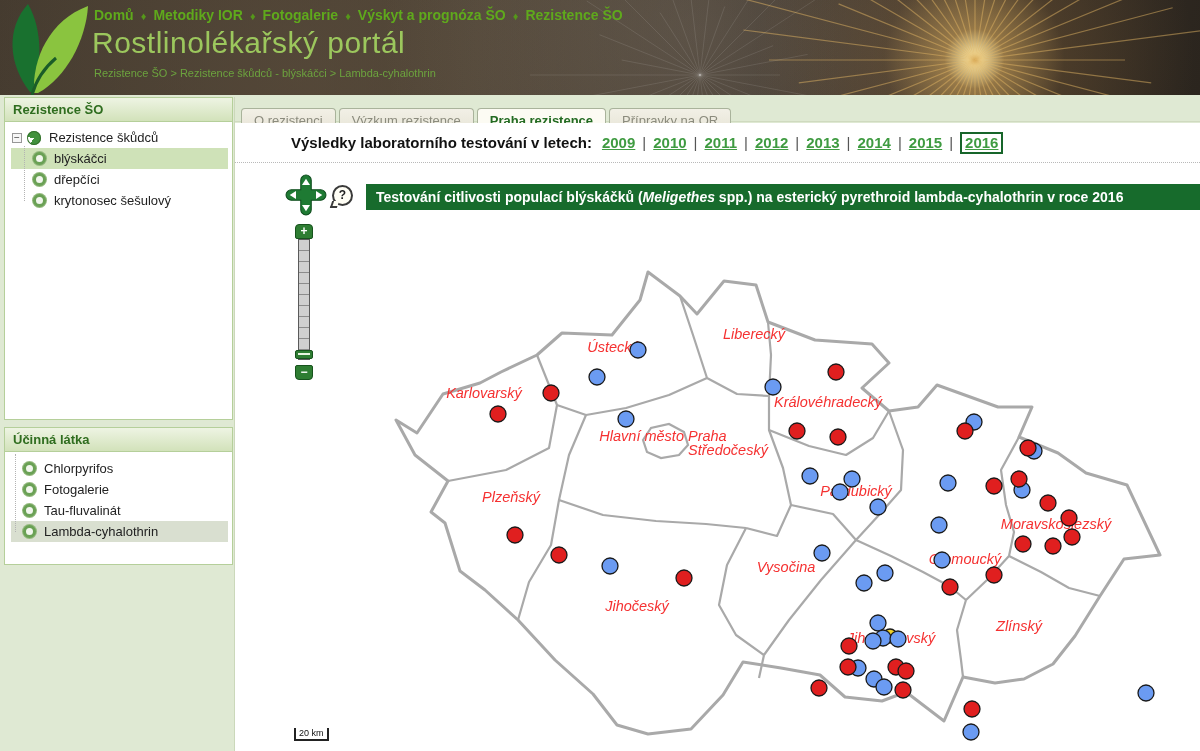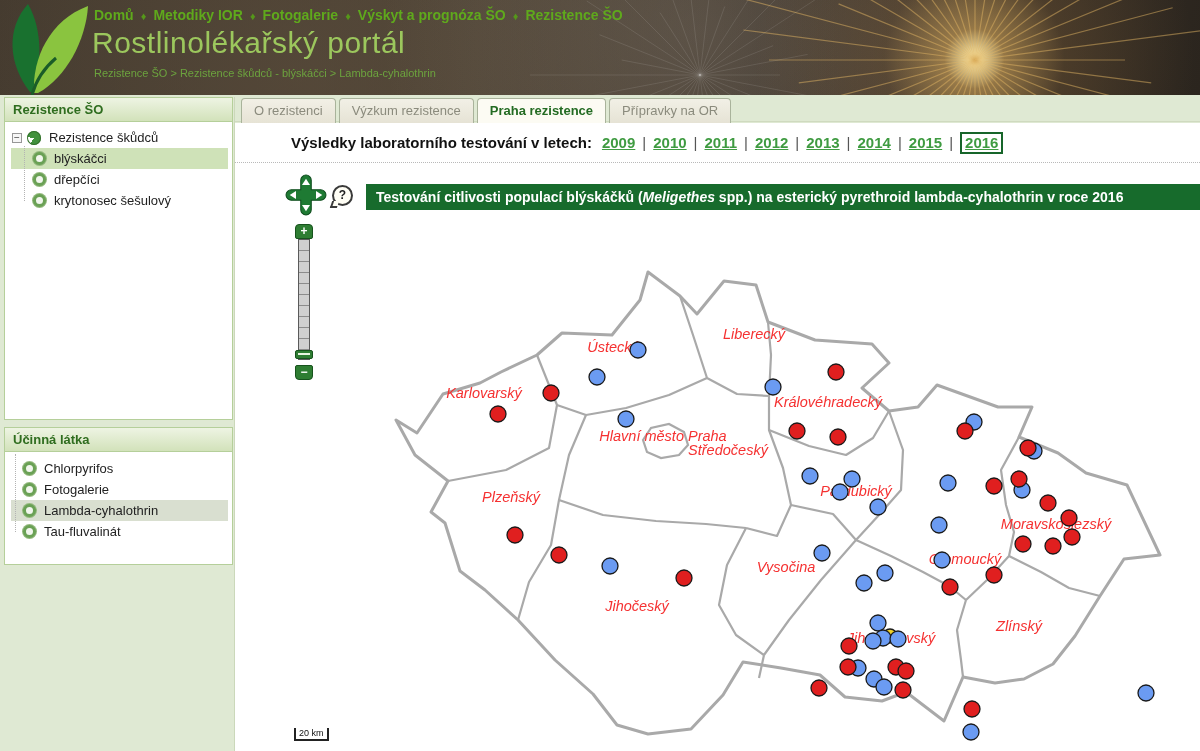--- a/index.html
+++ b/index.html
@@ -43,21 +43,21 @@
   .ring{display:inline-block;width:7px;height:7px;border:3px solid #6aa155;border-radius:50%;
     background:#f2f6ee;box-shadow:0 0 0 1px #94b97e;margin-right:4px;flex:none;}
   #substance-list{position:relative;padding:6px 4px 2px 6px;font-size:13px;color:#222;}
   #substance-list::before{content:'';position:absolute;left:10px;top:2px;bottom:12px;border-left:1px dotted #b3b3b3;}
   #substance-list .trow{padding-left:12px;}
   #substance-list .trow.sel{background:#d9dfd0;}
 
   
   main{position:absolute;left:234px;top:97px;right:0;bottom:0;border-left:1px solid #cbd8ba;}
   .tabstrip{position:absolute;left:0;right:0;top:0;height:25px;padding-left:6px;border-bottom:1px solid #cfdabf;box-sizing:border-box;}
-  .tab{display:inline-block;height:24px;line-height:24px;padding:0 12px;margin-right:3px;margin-top:1px;
+  .tab{display:inline-block;height:24px;line-height:24px;padding:0 12px;margin-right:3px;margin-top:11px;
     border:1px solid #a9b39b;border-bottom:none;border-radius:4px 4px 0 0;
     background:linear-gradient(#f2f0e6,#e6e3d5);color:#8b8b7d;font-size:13px;cursor:pointer;vertical-align:bottom;}
   .tab.active{background:#fcfbf3;color:#236b22;font-weight:bold;}
   .content{position:absolute;left:0;right:0;top:26px;bottom:0;background:#fff;}
 
   .years{position:absolute;left:56px;top:9px;font-size:15px;white-space:nowrap;}
   .years-label{font-weight:bold;color:#111;margin-right:10px;}
   .ysep{color:#555;margin:0 7px;}
   .ylink{color:#3f9b41;font-weight:bold;text-decoration:underline;cursor:pointer;}
   .ysel{display:inline-block;border:2px solid #17652a;padding:0 3px;line-height:18px;}
@@ -209,27 +209,27 @@
       <div class="phead">Účinná látka</div>
       <div id="substance-list">
           <div class="trow">
             <span class="ring"></span>
             <span class="tlabel">Chlorpyrifos</span>
           </div>
           <div class="trow">
             <span class="ring"></span>
             <span class="tlabel">Fotogalerie</span>
           </div>
+          <div class="trow">
+            <span class="ring"></span>
+            <span class="tlabel">Tau-fluvalinát</span>
+          </div>
           <div class="trow sel">
             <span class="ring"></span>
             <span class="tlabel">Lambda-cyhalothrin</span>
-          </div>
-          <div class="trow">
-            <span class="ring"></span>
-            <span class="tlabel">Tau-fluvalinát</span>
           </div>
         </div>
     </div>
   </aside>
 
   <main>
     <div class="tabstrip" id="tabstrip"><div class="tab">O rezistenci</div><div class="tab">Výzkum rezistence</div><div class="tab active">Praha rezistence</div><div class="tab">Přípravky na OR</div></div>
     <div class="content">
 
       <div class="years">

